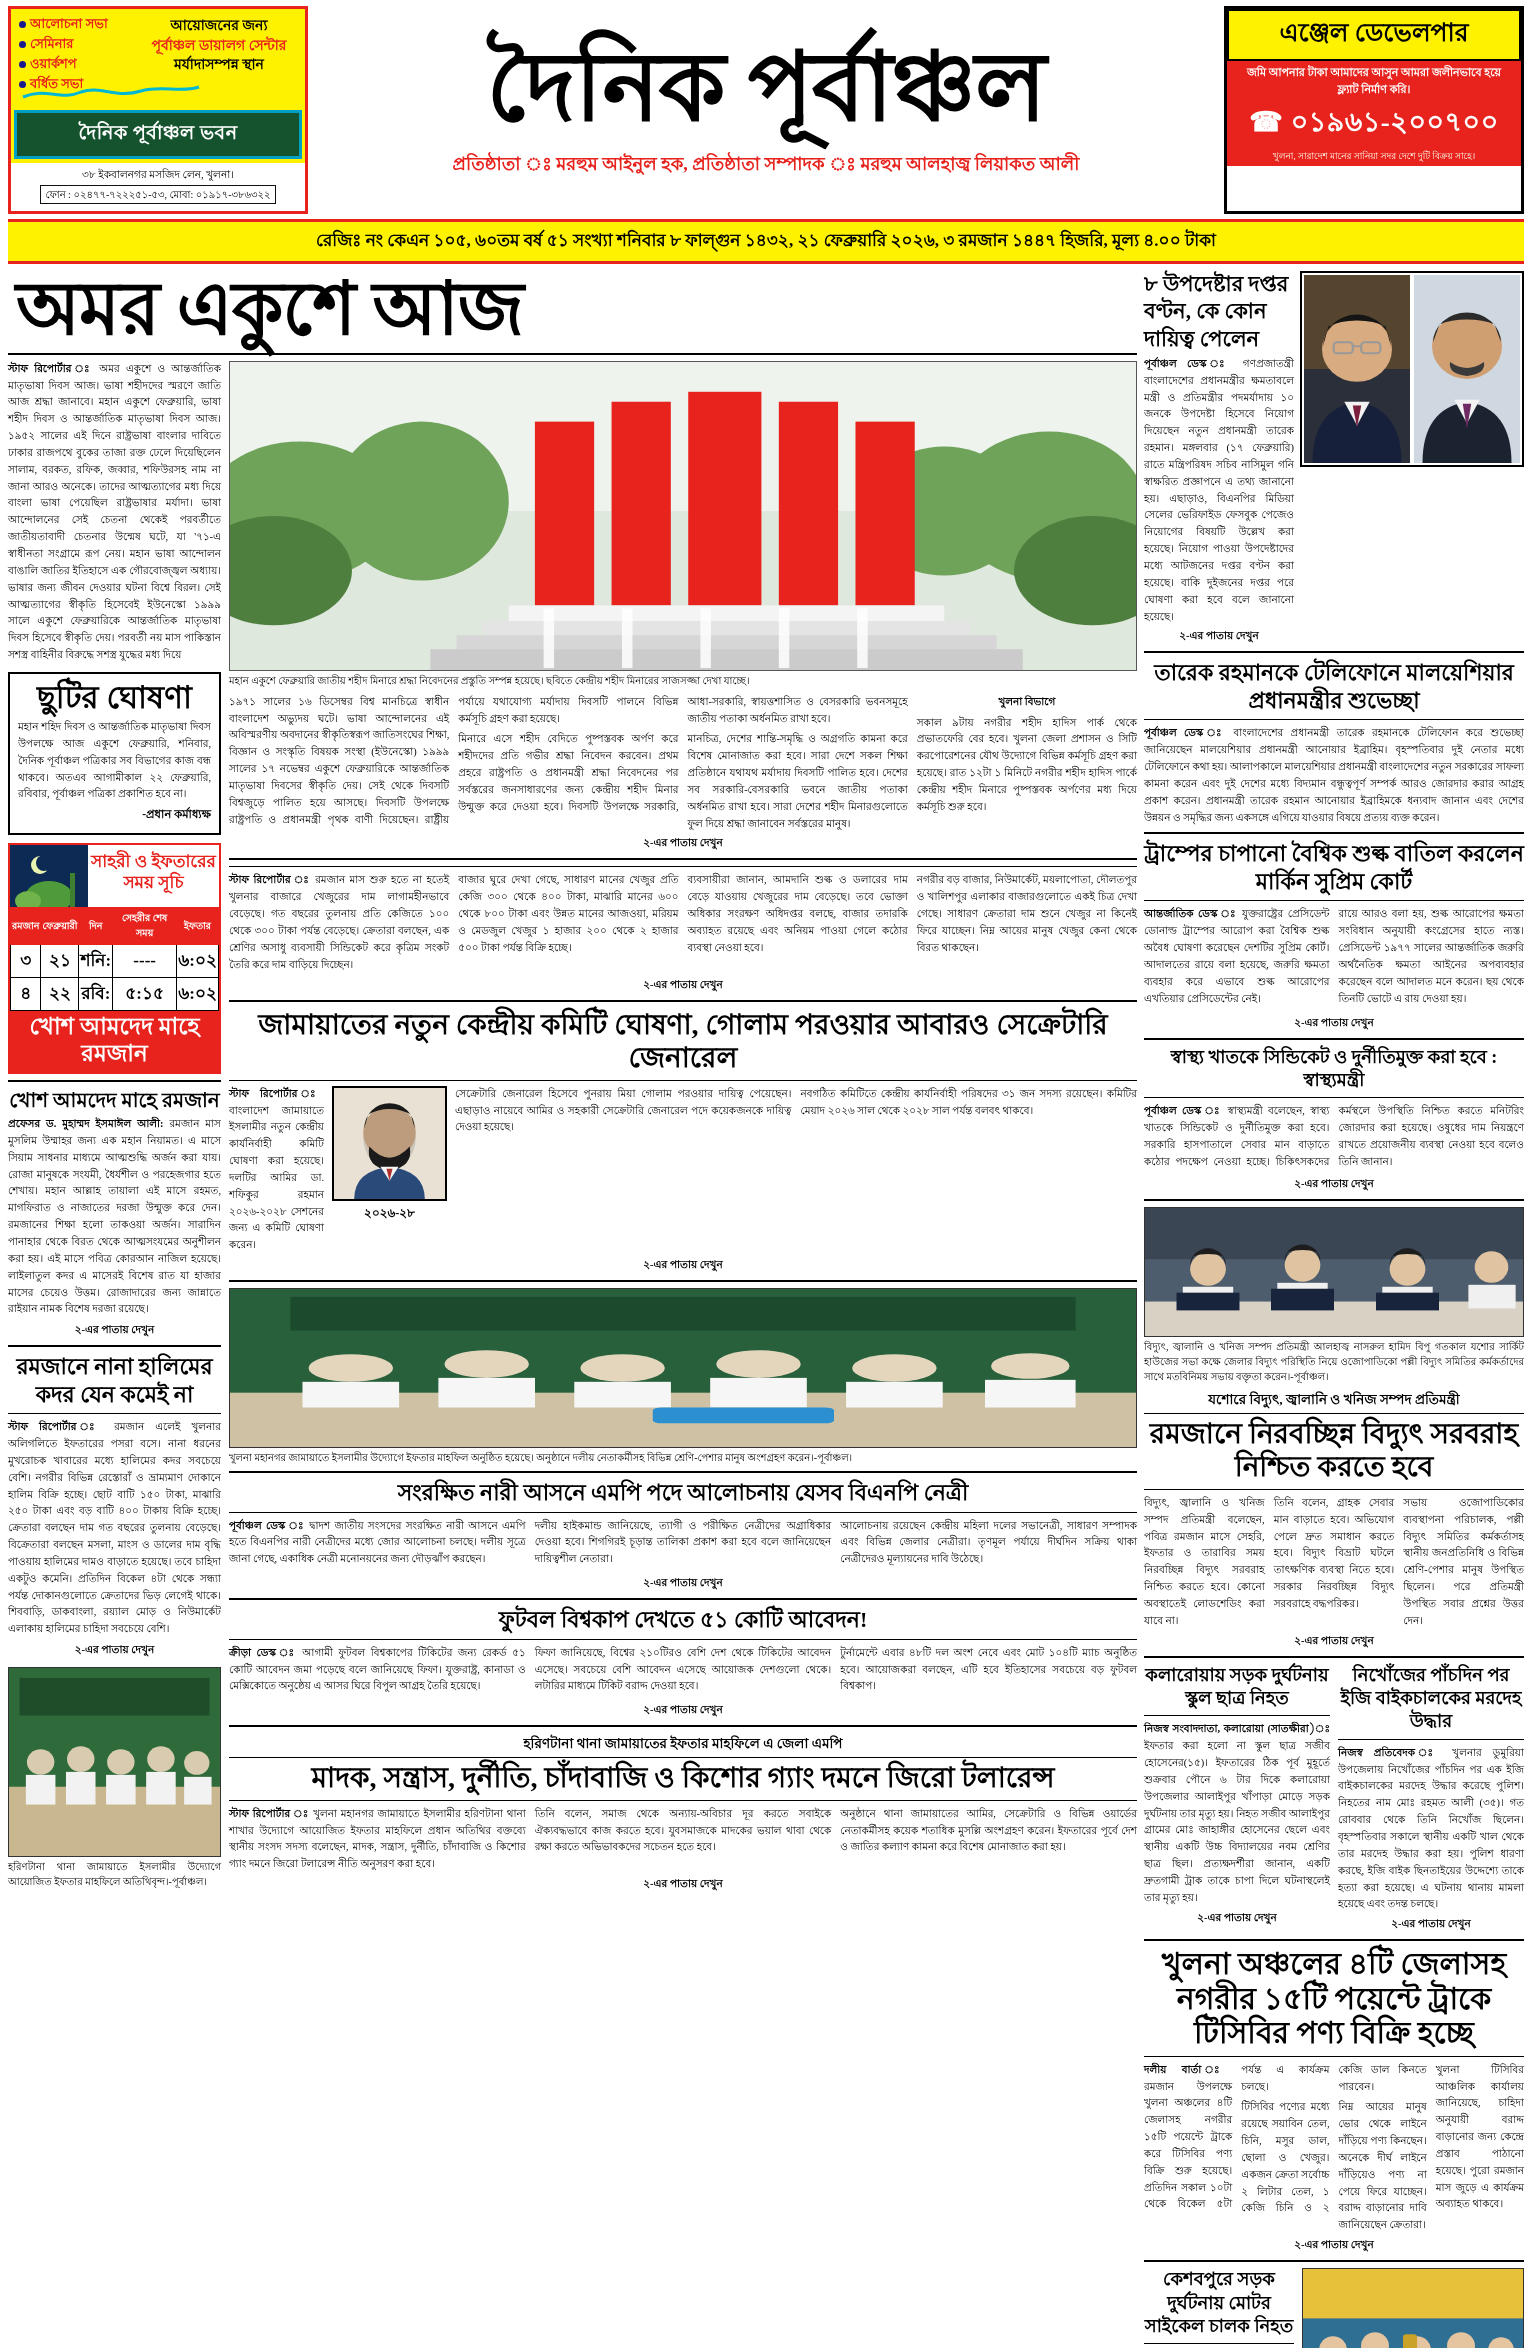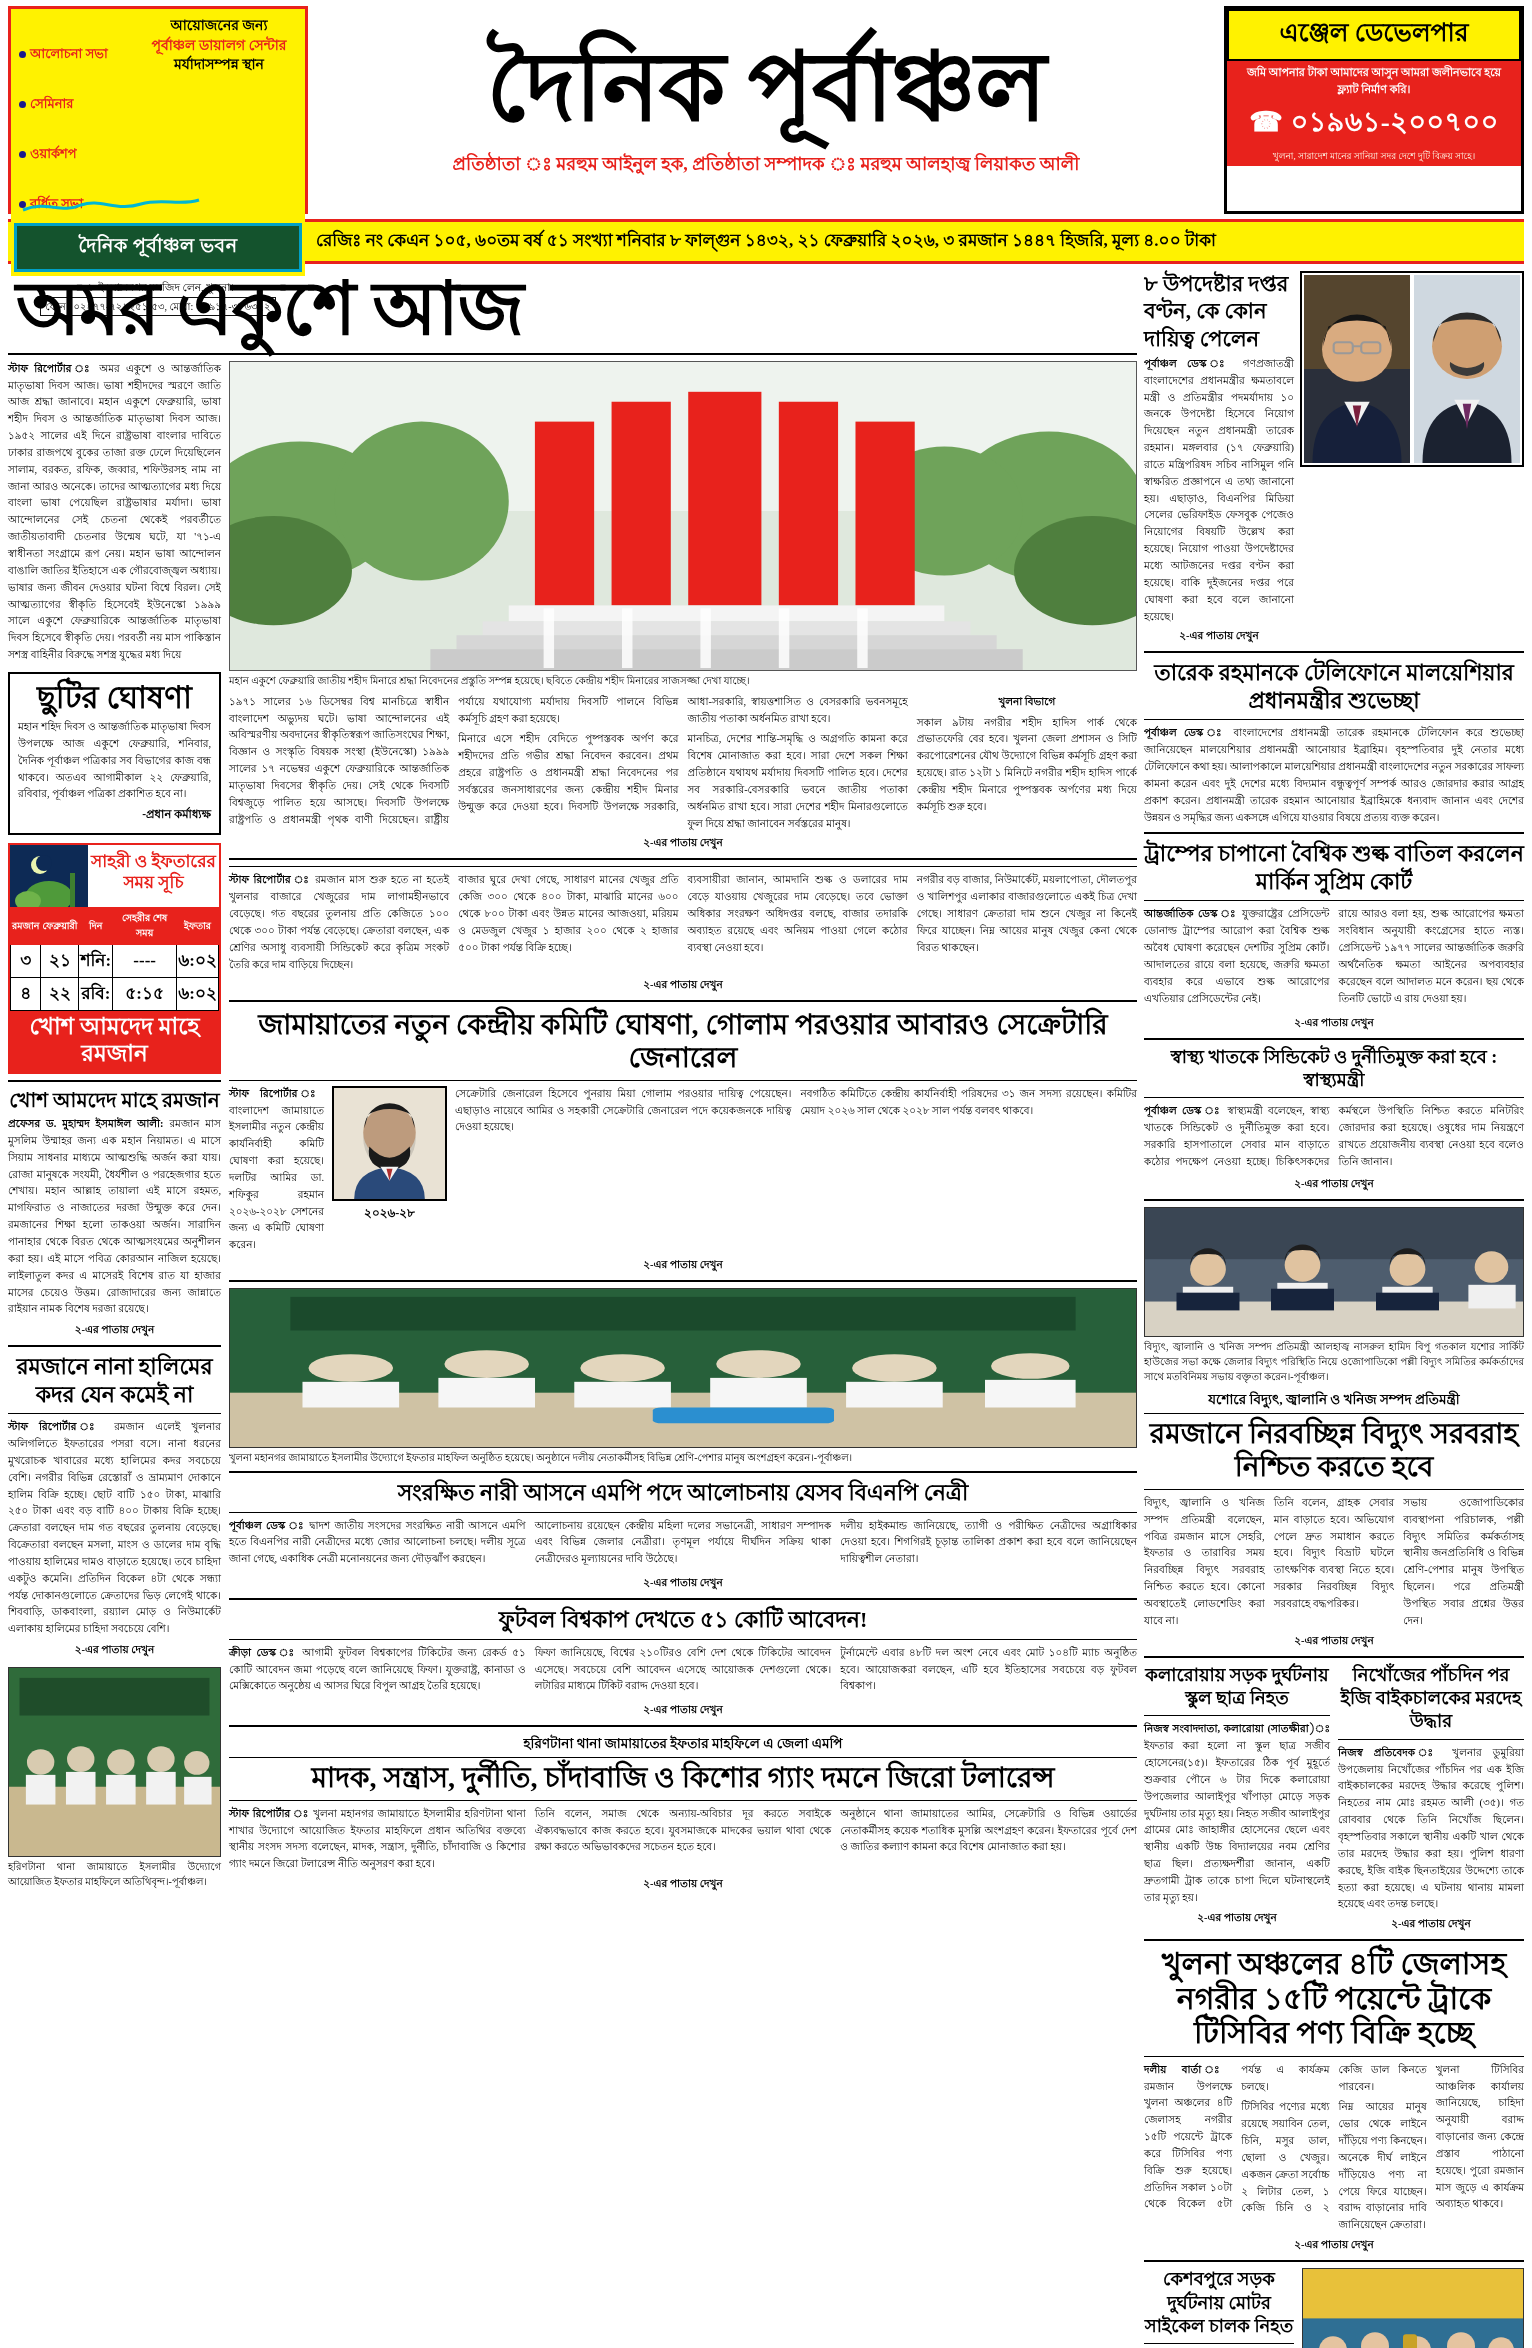--- a/index.html
+++ b/index.html
@@ -10,21 +10,21 @@
     color: #000;
     overflow: hidden;
   }
   .page { width: 1532px; height: 2348px; position: relative; padding: 6px 8px; }
 
   
   .masthead { display: flex; align-items: stretch; height: 208px; gap: 6px; }
   .mh-left { width: 300px; border: 3px solid #e8221c; background: #fff; display: flex; flex-direction: column; }
   .mh-left-top { background: #fff200; flex: 0 0 98px; padding: 5px 6px; position: relative; display:flex; }
   .ad-bullets { width: 122px; font-size: 13px; color: #e8221c; font-weight: bold; line-height: 1.55; padding-left: 2px;}
-  .ad-bullets div { display: flex; align-items: center; gap: 4px; margin-top: 30px; }
+  .ad-bullets div { display: flex; align-items: center; gap: 4px; }
   .bdot { width: 7px; height: 7px; border-radius: 50%; background: #1a1a8c; flex: 0 0 7px; }
   .ad-right { flex:1; text-align: center; line-height: 1.4; padding-top: 2px;}
   .ad-right .l1 { font-size: 14px; font-weight: bold; color:#000;}
   .ad-right .l2 { font-size: 14px; font-weight: bold; color: #e8221c; }
   .ad-right .l3 { font-size: 14px; font-weight: bold; color: #000; }
   .squiggle { position:absolute; left:10px; bottom:6px; width:180px; height:18px; }
   .mh-left-mid { background:#fff200; padding: 3px; }
   .mh-pink { background:#14532d; border: 3px solid #00a0c6; outline: 2px solid #fff200; color:#fff; text-align:center; font-size: 19px; font-weight: bold; padding: 5px 0 6px; letter-spacing:.5px;}
   .mh-left-bot { background: #fff; text-align:center; font-size: 10.5px; line-height:1.7; padding: 3px 2px 2px; border-top:1px solid #fff200;}
   .mh-left-bot .addr2 { border: 1px solid #111; display:inline-block; padding: 0 4px; margin-top: 1px; font-size:10px;}
@@ -384,22 +384,22 @@
               <div class="photo-caption">খুলনা মহানগর জামায়াতে ইসলামীর উদ্যোগে ইফতার মাহফিল অনুষ্ঠিত হয়েছে। অনুষ্ঠানে দলীয় নেতাকর্মীসহ বিভিন্ন শ্রেণি-পেশার মানুষ অংশগ্রহণ করেন।-পূর্বাঞ্চল।</div>
             </div>
           </div>
 
           <hr class="thick">
 
           <div class="hl-md">সংরক্ষিত নারী আসনে এমপি পদে আলোচনায় যেসব বিএনপি নেত্রী</div>
           <hr class="thin">
           <div class="cols3 body-txt">
             <p><span class="pb">পূর্বাঞ্চল ডেস্ক ঃ</span> <span>দ্বাদশ জাতীয় সংসদের সংরক্ষিত নারী আসনে এমপি হতে বিএনপির নারী নেত্রীদের মধ্যে জোর আলোচনা চলছে। দলীয় সূত্রে জানা গেছে, একাধিক নেত্রী মনোনয়নের জন্য দৌড়ঝাঁপ করছেন।</span></p>
+            <p>দলীয় হাইকমান্ড জানিয়েছে, ত্যাগী ও পরীক্ষিত নেত্রীদের অগ্রাধিকার দেওয়া হবে। শিগগিরই চূড়ান্ত তালিকা প্রকাশ করা হবে বলে জানিয়েছেন দায়িত্বশীল নেতারা।</p>
             <p>আলোচনায় রয়েছেন কেন্দ্রীয় মহিলা দলের সভানেত্রী, সাধারণ সম্পাদক এবং বিভিন্ন জেলার নেত্রীরা। তৃণমূল পর্যায়ে দীর্ঘদিন সক্রিয় থাকা নেত্রীদেরও মূল্যায়নের দাবি উঠেছে।</p>
-            <p>দলীয় হাইকমান্ড জানিয়েছে, ত্যাগী ও পরীক্ষিত নেত্রীদের অগ্রাধিকার দেওয়া হবে। শিগগিরই চূড়ান্ত তালিকা প্রকাশ করা হবে বলে জানিয়েছেন দায়িত্বশীল নেতারা।</p>
           </div>
           <div class="jump">২-এর পাতায় দেখুন</div>
 
           <hr class="thick">
 
           <div class="hl-md">ফুটবল বিশ্বকাপ দেখতে ৫১ কোটি আবেদন!</div>
           <hr class="thin">
           <div class="cols3 body-txt">
             <p><span class="pb">ক্রীড়া ডেস্ক ঃ</span> <span>আগামী ফুটবল বিশ্বকাপের টিকিটের জন্য রেকর্ড ৫১ কোটি আবেদন জমা পড়েছে বলে জানিয়েছে ফিফা। যুক্তরাষ্ট্র, কানাডা ও মেক্সিকোতে অনুষ্ঠেয় এ আসর ঘিরে বিপুল আগ্রহ তৈরি হয়েছে।</span></p>
             <p>ফিফা জানিয়েছে, বিশ্বের ২১০টিরও বেশি দেশ থেকে টিকিটের আবেদন এসেছে। সবচেয়ে বেশি আবেদন এসেছে আয়োজক দেশগুলো থেকে। লটারির মাধ্যমে টিকিট বরাদ্দ দেওয়া হবে।</p>

